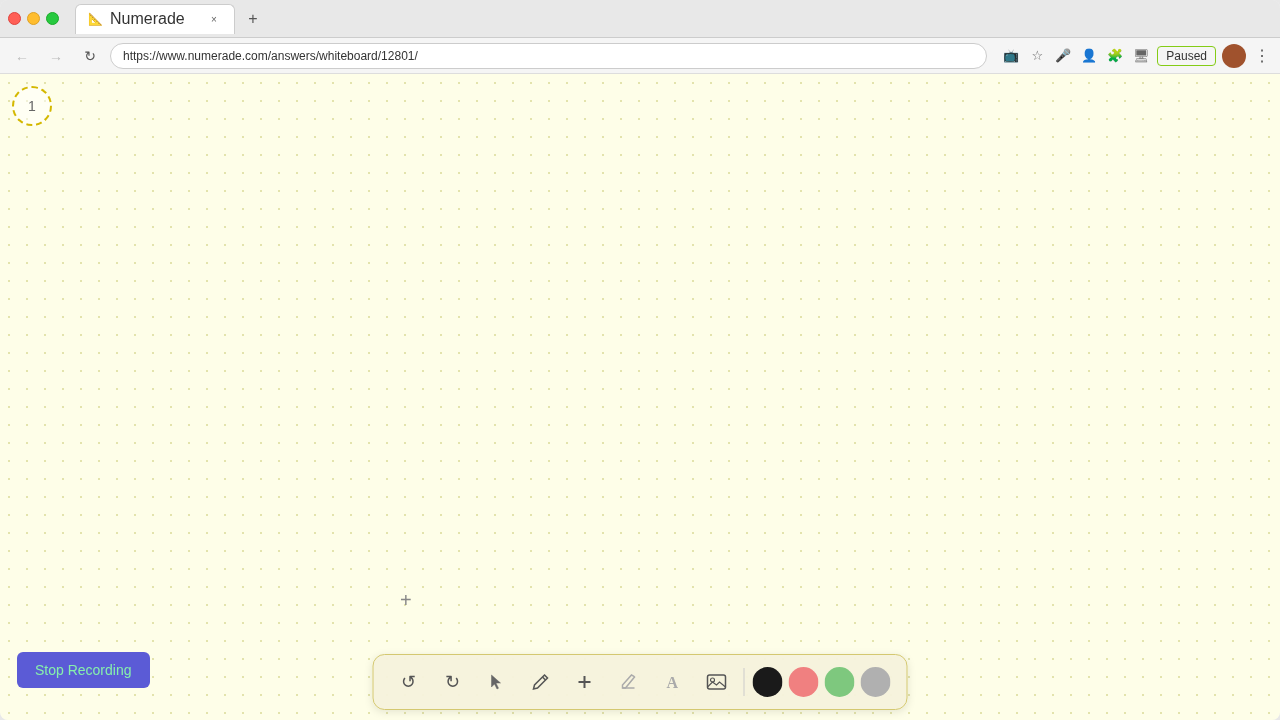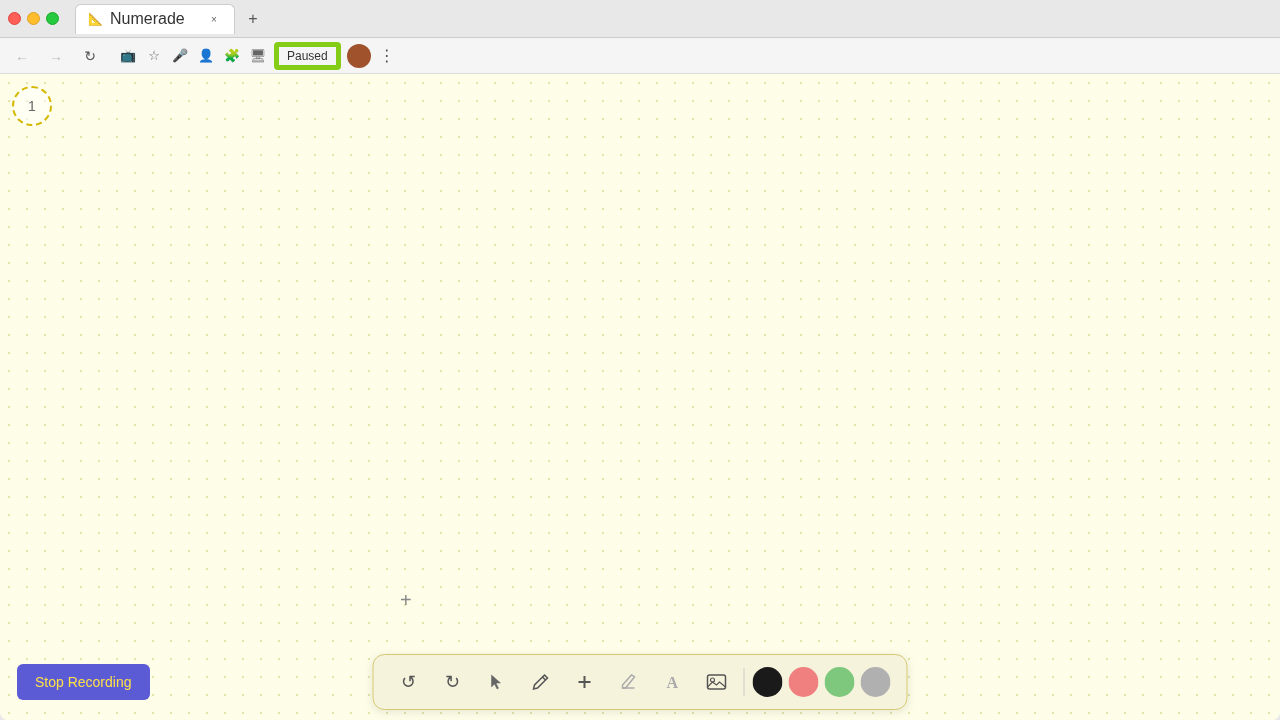--- a/index.html
+++ b/index.html
@@ -24,38 +24,38 @@
     .new-tab-btn { width: 28px; height: 28px; display: flex; align-items: center; justify-content: center; border-radius: 50%; font-size: 16px; color: #555; cursor: pointer; margin-left: 4px; }
 
     
     .address-bar { height: 36px; background: #f5f5f5; display: flex; align-items: center; padding: 0 8px; gap: 6px; border-bottom: 1px solid #ddd; flex-shrink: 0; }
     .nav-btn { width: 28px; height: 28px; display: flex; align-items: center; justify-content: center; border-radius: 50%; color: #555; font-size: 14px; cursor: pointer; }
     .nav-btn.disabled { color: #bbb; cursor: default; }
     .address-input { flex: 1; height: 26px; background: #fff; border: 1px solid #ccc; border-radius: 13px; padding: 0 12px; font-size: 12px; color: #333; display: flex; align-items: center; }
     .address-text { font-size: 12px; color: #333; }
     .address-icons { display: flex; align-items: center; gap: 6px; margin-left: 8px; }
     .addr-icon { width: 20px; height: 20px; display: flex; align-items: center; justify-content: center; color: #666; font-size: 13px; cursor: pointer; }
-    .paused-btn { background: #f5f5f5; border: 5px solid #84cc16; border-radius: 4px; padding: 2px 8px; font-size: 12px; color: #333; display: flex; align-items: center; gap: 4px; cursor: pointer; }
+    .paused-btn { background: #f5f5f5; border: 1px solid #84cc16; border-radius: 4px; padding: 2px 8px; font-size: 12px; color: #333; display: flex; align-items: center; gap: 4px; cursor: pointer; }
     .user-avatar { width: 24px; height: 24px; border-radius: 50%; background: #a0522d; display: flex; align-items: center; justify-content: center; font-size: 11px; color: #fff; }
     .menu-dots { width: 20px; height: 20px; display: flex; align-items: center; justify-content: center; color: #555; font-size: 16px; cursor: pointer; }
 
     
     .whiteboard-area { flex: 1; position: relative; background: #fefee8; overflow: hidden; }
 
     
     .dot-grid { position: absolute; inset: 0; background-image: radial-gradient(circle, #c8c870 1px, transparent 1px); background-size: 18px 18px; opacity: 0.5; }
 
     
     .page-number { position: absolute; top: 12px; left: 12px; width: 40px; height: 40px; border-radius: 50%; border: 2px dashed #d4b800; display: flex; align-items: center; justify-content: center; font-size: 14px; color: #666; background: rgba(255,255,255,0.5); }
 
     
     .cursor-crosshair { position: absolute; top: 515px; left: 400px; font-size: 20px; color: #888; pointer-events: none; }
 
     
-    .stop-recording-btn { position: absolute; bottom: 20px; left: 17px; background: #5b5bd6; color: #fde047; border: none; border-radius: 6px; padding: 10px 18px; font-size: 14px; font-weight: 500; cursor: pointer; }
+    .stop-recording-btn { position: absolute; bottom: 32px; left: 17px; background: #5b5bd6; color: #86efac; border: none; border-radius: 6px; padding: 10px 18px; font-size: 14px; font-weight: 500; cursor: pointer; }
 
     
     .toolbar { position: absolute; bottom: 10px; left: 50%; transform: translateX(-50%); background: rgba(245, 242, 220, 0.95); border: 1px solid #d4c870; border-radius: 12px; padding: 8px 16px; display: flex; align-items: center; gap: 6px; box-shadow: 0 2px 8px rgba(0,0,0,0.1); }
     .toolbar-btn { width: 38px; height: 38px; display: flex; align-items: center; justify-content: center; border-radius: 6px; cursor: pointer; font-size: 18px; color: #555; background: transparent; border: none; transition: background 0.15s; }
     .toolbar-separator { width: 1px; height: 28px; background: #ccc; margin: 0 2px; }
     .color-circle { width: 30px; height: 30px; border-radius: 50%; cursor: pointer; border: 2px solid transparent; }
     .color-circle.black { background: #1a1a1a; }
     .color-circle.pink { background: #f08080; }
     .color-circle.green { background: #7ec87e; }
     .color-circle.gray { background: #b0b0b0; }
@@ -78,20 +78,23 @@
         <span class="tab-close">×</span>
       </div>
       <div class="new-tab-btn">+</div>
     </div>
   </div>
 
   <div class="address-bar">
     <div class="nav-btn disabled">←</div>
     <div class="nav-btn disabled">→</div>
     <div class="nav-btn">↻</div>
+    <div class="address-input">
+      <span class="address-text">https://www.numerade.com/answers/whiteboard/12801/</span>
+    </div>
     <div class="address-icons">
       <div class="addr-icon">📺</div>
       <div class="addr-icon">☆</div>
       <div class="addr-icon">🎤</div>
       <div class="addr-icon">👤</div>
       <div class="addr-icon">🧩</div>
       <div class="addr-icon">🖥</div>
       <div class="paused-btn">
         <span>Paused</span>
       </div>

